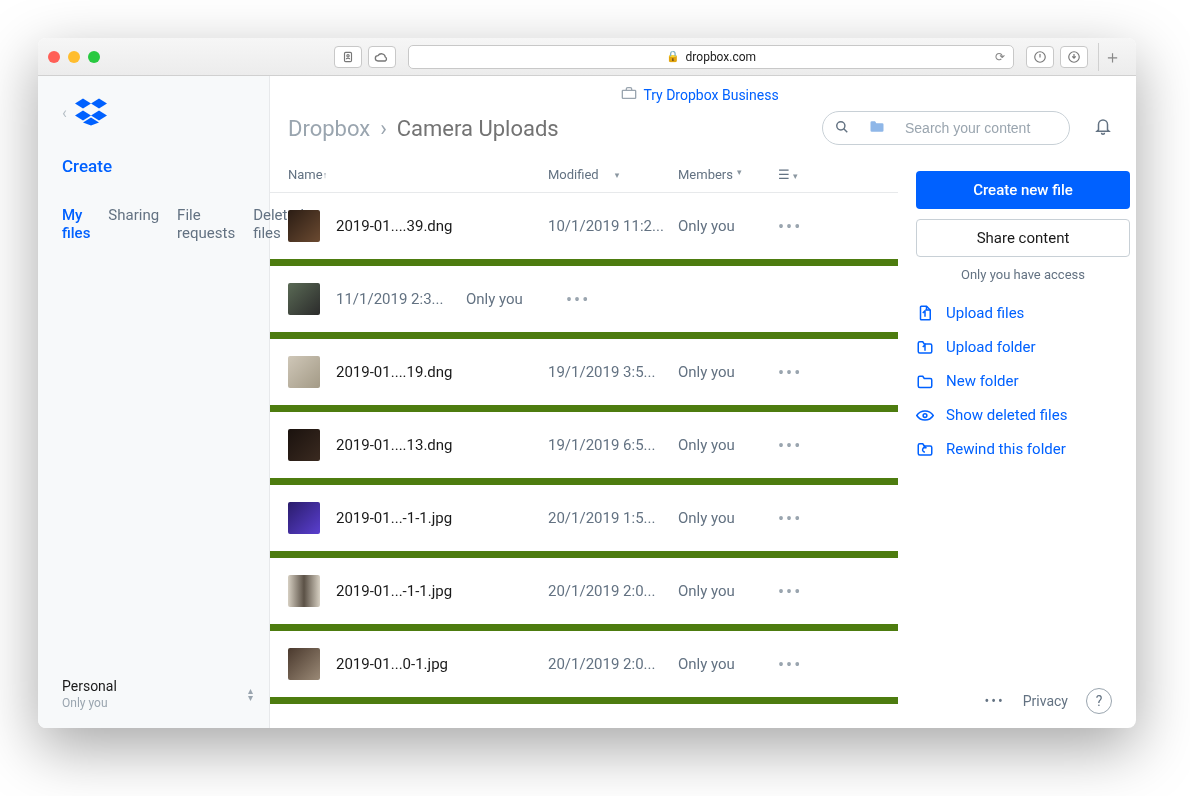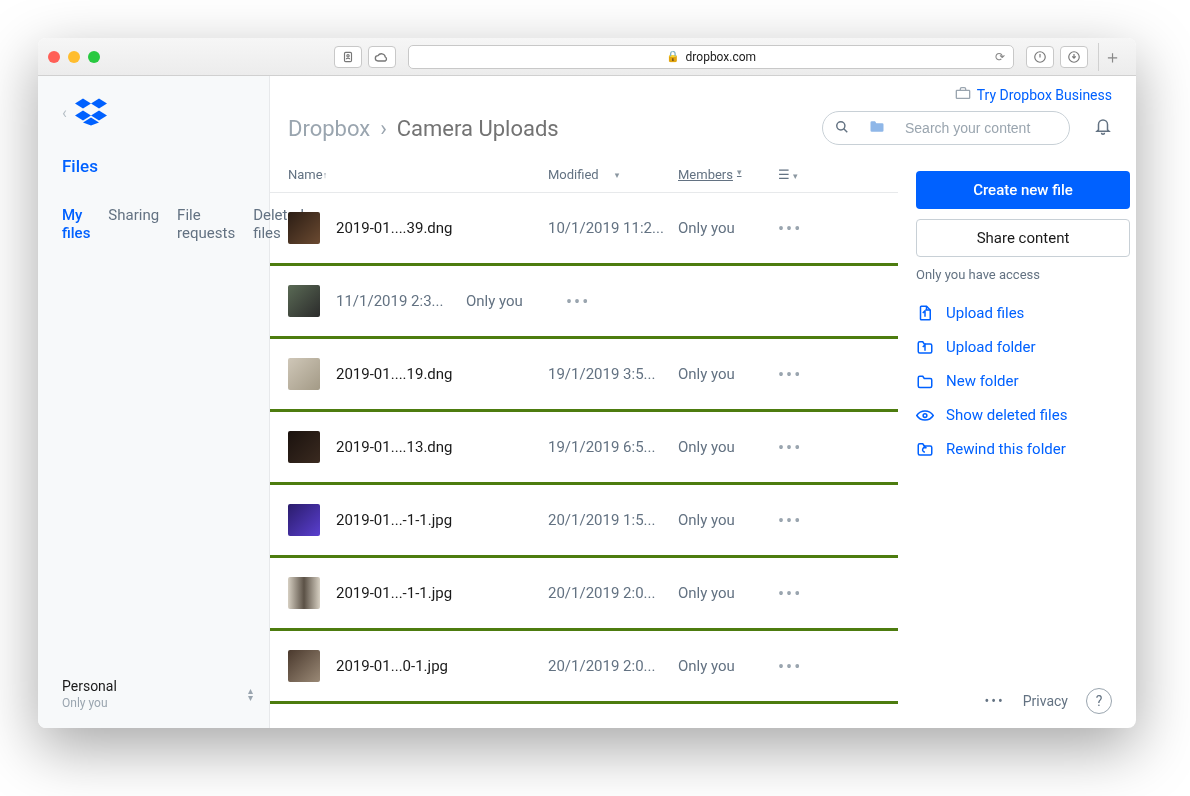--- a/index.html
+++ b/index.html
@@ -81,21 +81,21 @@
   margin-top:auto; padding: 14px 16px 18px 24px; display:flex;
   justify-content:space-between; align-items:center;
 }
 .sf-text .t1 { font-size:14px; color:#1a1a1a; }
 .sf-text .t2 { font-size:12px; color:#9aa5af; margin-top:2px; }
 .sf-arrows { color:#9aa5af; font-size:10px; display:flex; flex-direction:column; line-height:7px; }
 
 
 .main { flex:1; overflow:hidden; display:flex; flex-direction:column; position:relative; }
 .topbar {
-  display:flex; justify-content:flex-end; align-items:center;
+  display:flex; justify-content:center; align-items:center;
   padding: 10px 24px 4px 18px; gap:6px;
 }
 .topbar a { color:#0061ff; font-size:14px; text-decoration:none; }
 .briefcase { color:#9aa5af; font-size:14px; }
 
 .header-row {
   display:flex; align-items:center; padding: 4px 24px 16px 18px; gap:18px;
 }
 .breadcrumb { font-size:22px; color:#9aa5af; display:flex; align-items:center; gap:10px; }
 .breadcrumb .current { color:#737373; }
@@ -116,46 +116,46 @@
 
 .body-cols { flex:1; display:flex; overflow:hidden; }
 
 .list { flex:1; display:flex; flex-direction:column; overflow:hidden; }
 .list-head {
   display:flex; align-items:center; padding: 6px 18px 10px 18px;
   font-size:13px; color:#637282; border-bottom:1px solid #e7e9eb;
 }
 .col-name { width:260px; display:flex; align-items:center; }
 .col-mod  { width:130px; display:flex; align-items:center; gap:16px; }
-.col-mem  { width:100px; display:flex; align-items:flex-start; gap:4px;text-decoration:underline; }
+.col-mem  { width:100px; display:flex; align-items:flex-start; gap:4px; }
 .col-view { width:40px; color:#637282; }
 .caret { font-size:9px; color:#8b97a1; }
 
 .row {
   display:flex; align-items:center; height:73px; padding:0 18px;
-  border-bottom:3px solid #4d7c0f; font-size:15px; color:#1a1a1a;
+  border-bottom:7px solid #4d7c0f; font-size:15px; color:#1a1a1a;
 }
 .thumb {
   width:32px; height:32px; border-radius:2px; margin-right:16px;
   background:#333; background-size:cover; flex:none;
 }
 .fname { width:212px; white-space:nowrap; overflow:hidden; text-overflow:ellipsis; }
 .fmod  { width:130px; color:#637282; }
 .fmem  { width:100px; color:#637282; }
 .fmore { color:#9aa5af; font-size:18px; letter-spacing:2px; cursor:pointer; }
 
 .actions { width:238px; padding: 10px 6px 0 18px; }
 .btn {
   display:flex; align-items:center; justify-content:center;
   height:38px; border-radius:4px; font-size:15px; cursor:pointer;
   margin-bottom:10px;
 }
 .btn.primary { background:#0061ff; color:#fff; font-weight:500; }
 .btn.secondary { background:#fff; border:1px solid #c8d0d6; color:#1a1a1a; }
-.access-note { font-size:13px; color:#637282; margin:8px 0 22px 0; }
+.access-note { font-size:13px; color:#637282; margin:8px 0 22px 0;text-align:center; }
 .action-links { display:flex; flex-direction:column; gap:16px; }
 .alink { display:flex; align-items:center; gap:12px; color:#0061ff; font-size:15px; cursor:pointer; }
 .alink .ic { width:18px; display:flex; justify-content:center; color:#0061ff; }
 
 .footer-right {
   position:absolute; bottom:14px; right:24px;
   display:flex; align-items:center; gap:18px; color:#637282; font-size:14px;
 }
 .help-circle {
   width:26px; height:26px; border:1.5px solid #9aa5af; border-radius:50%;
@@ -210,21 +210,21 @@
 
     <aside class="sidebar">
       <div class="logo-row">
         <span class="logo-caret">‹</span>
         <span class="logo">
           <svg width="32" height="28" viewBox="0 0 64 54" fill="#0061ff">
               <path d="M16 0 32 10 16 20 0 10zM48 0 64 10 48 20 32 10zM16 24 32 34 16 44 0 34zM48 24 64 34 48 44 32 34zM32 38 48 48 32 54 16 48z"></path>
             </svg>
         </span>
       </div>
-      <div class="nav-head">Files</div>
+      <div class="nav-head">Create</div>
       <div class="nav-items" id="nav-items">
           <div class="nav-item active">My files</div>
           <div class="nav-item">Sharing</div>
           <div class="nav-item">File requests</div>
           <div class="nav-item">Deleted files</div>
         </div>
       <div class="sidebar-footer">
         <div class="sf-text">
           <div class="t1">Personal</div>
           <div class="t2">Only you</div>

